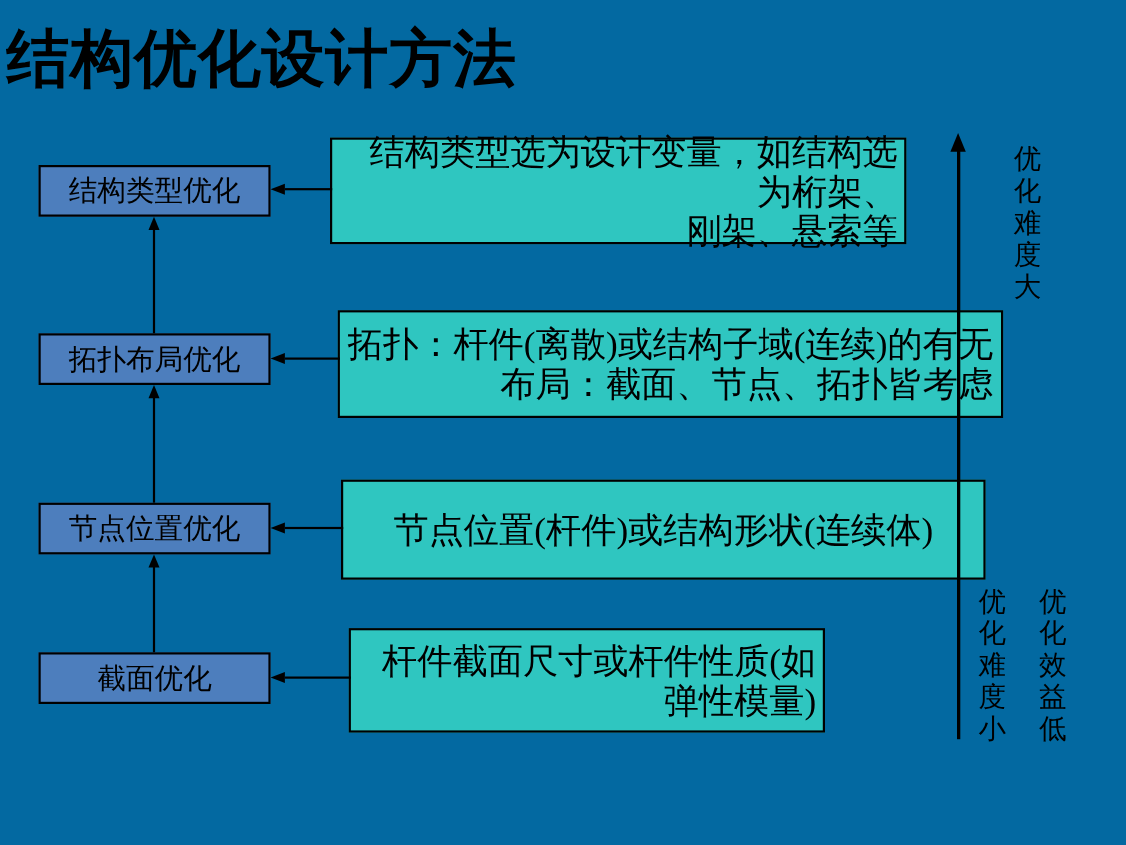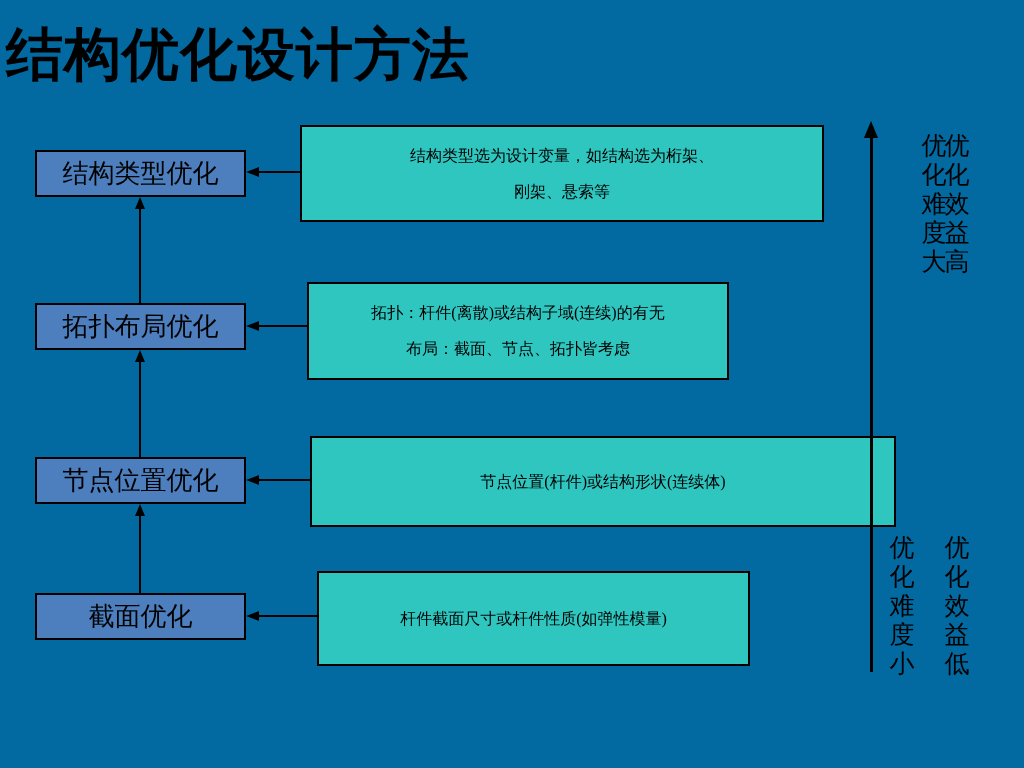--- a/index.html
+++ b/index.html
@@ -10,24 +10,24 @@
          font-size:57px;font-weight:700;letter-spacing:1px;}
 
   
   .stage{position:absolute;left:35px;width:211px;height:47px;box-sizing:border-box;
          background:#4d7ebd;border:2px solid #000;
          display:flex;align-items:center;justify-content:center;font-size:26px;}
   .stage--1{top:150px}.stage--2{top:303px}.stage--3{top:457px}.stage--4{top:593px}
 
   
   .desc{position:absolute;box-sizing:border-box;background:#2fc6c0;border:2px solid #000;
-        display:flex;align-items:center;justify-content:center;text-align:center;
-        font-size:16px;line-height:36px;white-space:pre-line;padding:0 6px;}
+        display:flex;align-items:center;justify-content:center;text-align:right;
+        font-size:32px;line-height:36px;white-space:pre-line;padding:0 6px;}
   .desc--1{left:300px;top:125px;width:524px;height:97px}
-  .desc--2{left:307px;top:282px;width:422px;height:98px}
+  .desc--2{left:307px;top:282px;width:605px;height:98px}
   .desc--3{left:310px;top:436px;width:586px;height:91px}
   .desc--4{left:317px;top:571px;width:433px;height:95px}
 
   
   .hline{position:absolute;height:2px;background:#000}
   .hl--1{left:259px;top:171px;width:43px}
   .hl--2{left:259px;top:325px;width:50px}
   .hl--3{left:259px;top:479px;width:53px}
   .hl--4{left:259px;top:615px;width:60px}
   .arrow-w{position:absolute;width:0;height:0;
@@ -108,17 +108,16 @@
   <div class="arrow-n an--1"></div>
   <div class="vline vl--2"></div>
   <div class="arrow-n an--2"></div>
   <div class="vline vl--3"></div>
   <div class="arrow-n an--3"></div>
 
   <div class="axis-line"></div>
   <div class="axis-head"></div>
 
   <div class="vtext vt-tl">优化难度大</div>
-  <div class="vtext vt-tr">优化效益高</div>
   <div class="vtext vt-bl">优化难度小</div>
   <div class="vtext vt-br">优化效益低</div>
 
 </div>
 
 </body></html>

